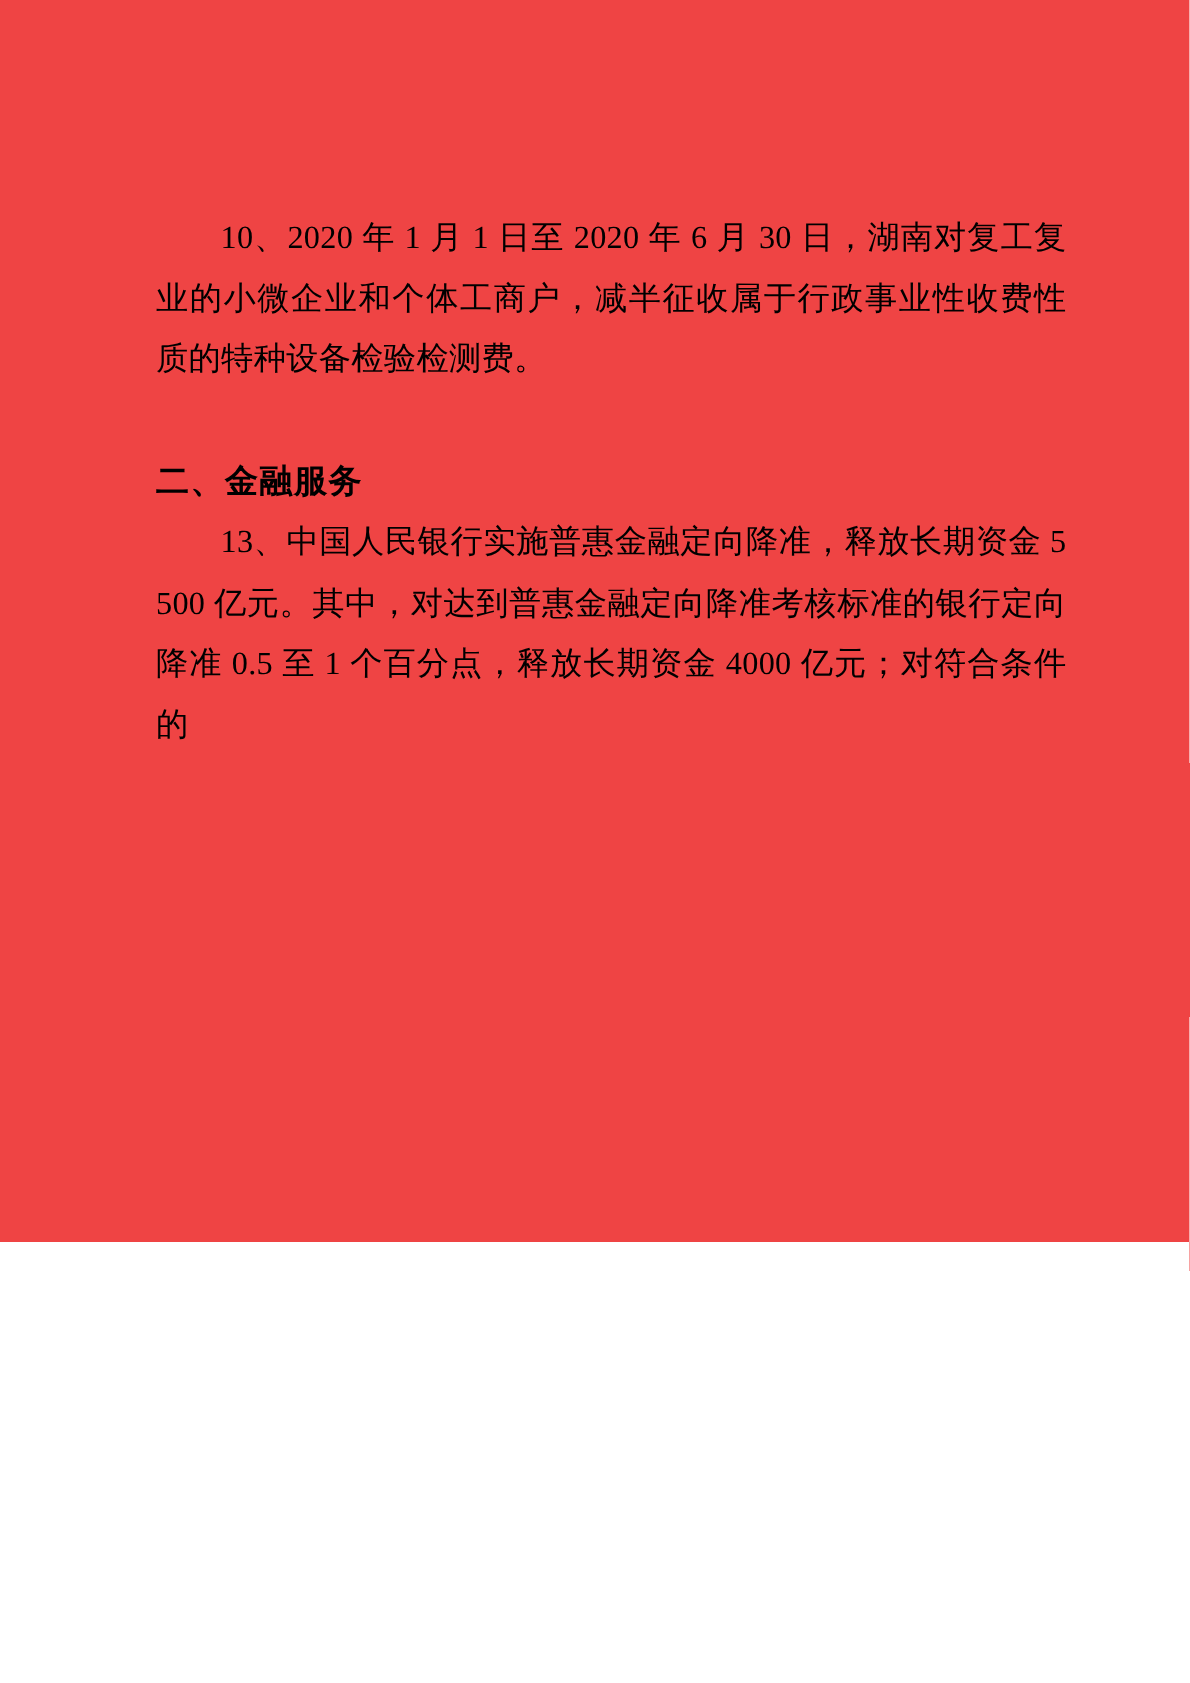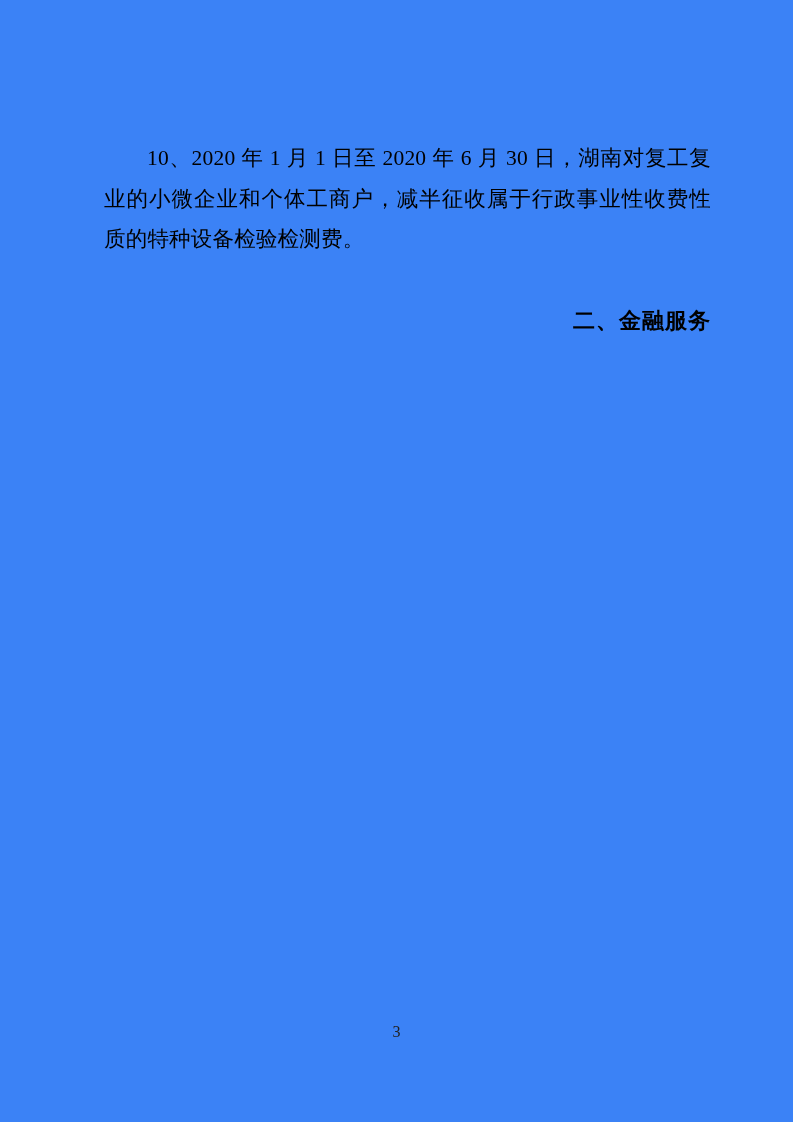--- a/index.html
+++ b/index.html
@@ -3,22 +3,22 @@
 <meta charset="utf-8">
 <style>
   html, body {
     margin: 0;
     padding: 0;
     background: #ffffff;
   }
   .page {
     position: relative;
     width: 793px;
-    height: 1122px;
-    background: #3b82f6;
+    height: 828px;
+    background: #ef4444;
     overflow: hidden;
     font-family: "Liberation Serif", "DejaVu Serif", serif;
     color: #000000;
   }
   .text-block {
     position: absolute;
     top: 0;
     left: 0;
     box-sizing: border-box;
     width: 793px;
@@ -32,21 +32,21 @@
     text-indent: 2em;
     word-break: break-all;
     letter-spacing: 0.2px;
   }
   .section-heading {
     margin: 41px 0 0 0;
     font-family: "Liberation Sans", "DejaVu Sans", sans-serif;
     font-weight: bold;
     font-size: 22px;
     line-height: 40.5px;
-    text-align: right;
+    text-align: left;
     letter-spacing: 1px;
   }
   .page-footer {
     position: absolute;
     top: 1022px;
     left: 0;
     width: 793px;
     text-align: center;
     font-size: 16px;
     line-height: 20px;
@@ -59,18 +59,19 @@
 <div class="page">
 
   <div class="text-block">
 
     <p class="body-para">10、2020 年 1 月 1 日至 2020 年 6 月 30 日，湖南对复工复业的小微企业和个体工商户，减半征收属于行政事业性收费性质的特种设备检验检测费。</p>
 
     <h2 class="section-heading">二、金融服务</h2>
 
 
 
+    <p class="body-para">13、中国人民银行实施普惠金融定向降准，释放长期资金 5500 亿元。其中，对达到普惠金融定向降准考核标准的银行定向降准 0.5 至 1 个百分点，释放长期资金 4000 亿元；对符合条件的</p>
 
   </div>
 
   <div class="page-footer">3</div>
 
 </div>
 
 </body></html>

